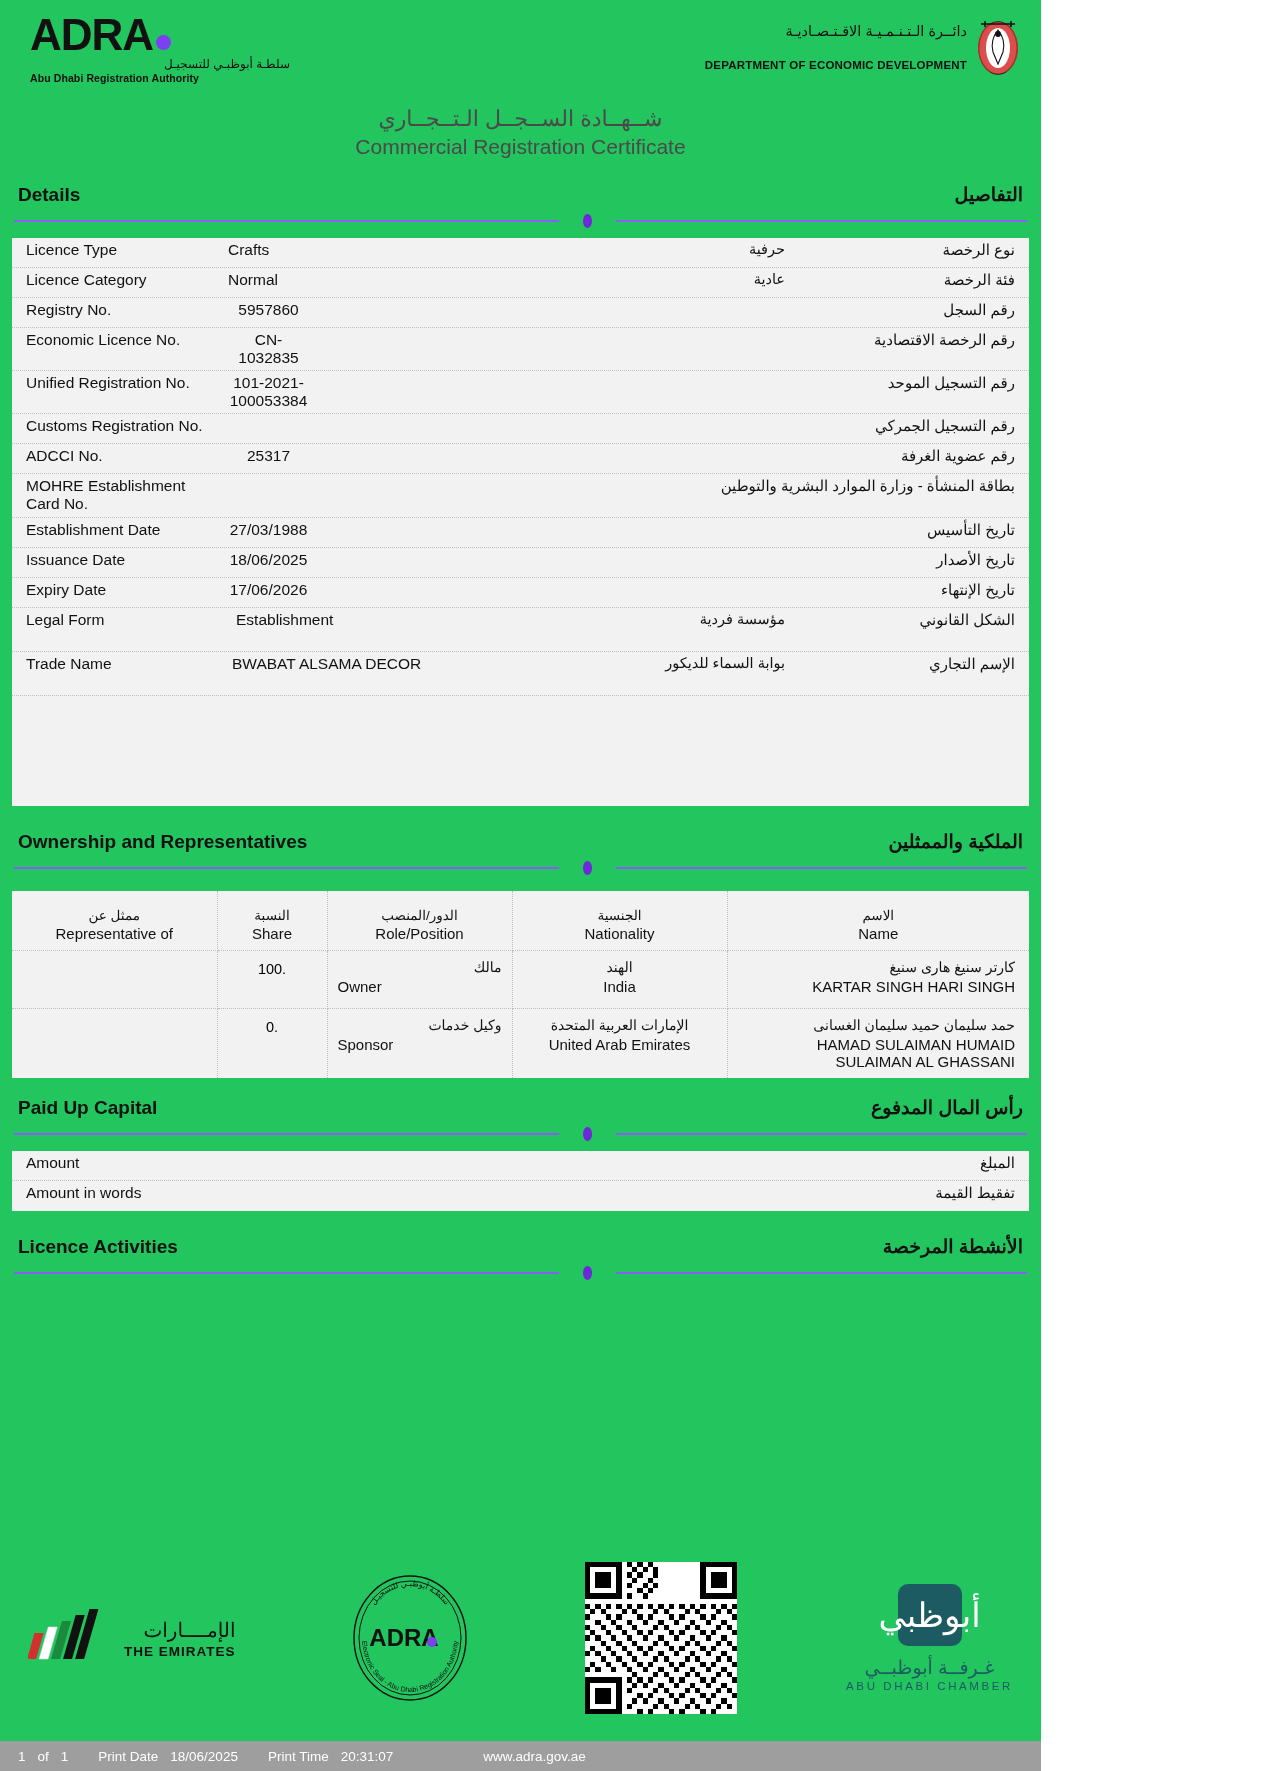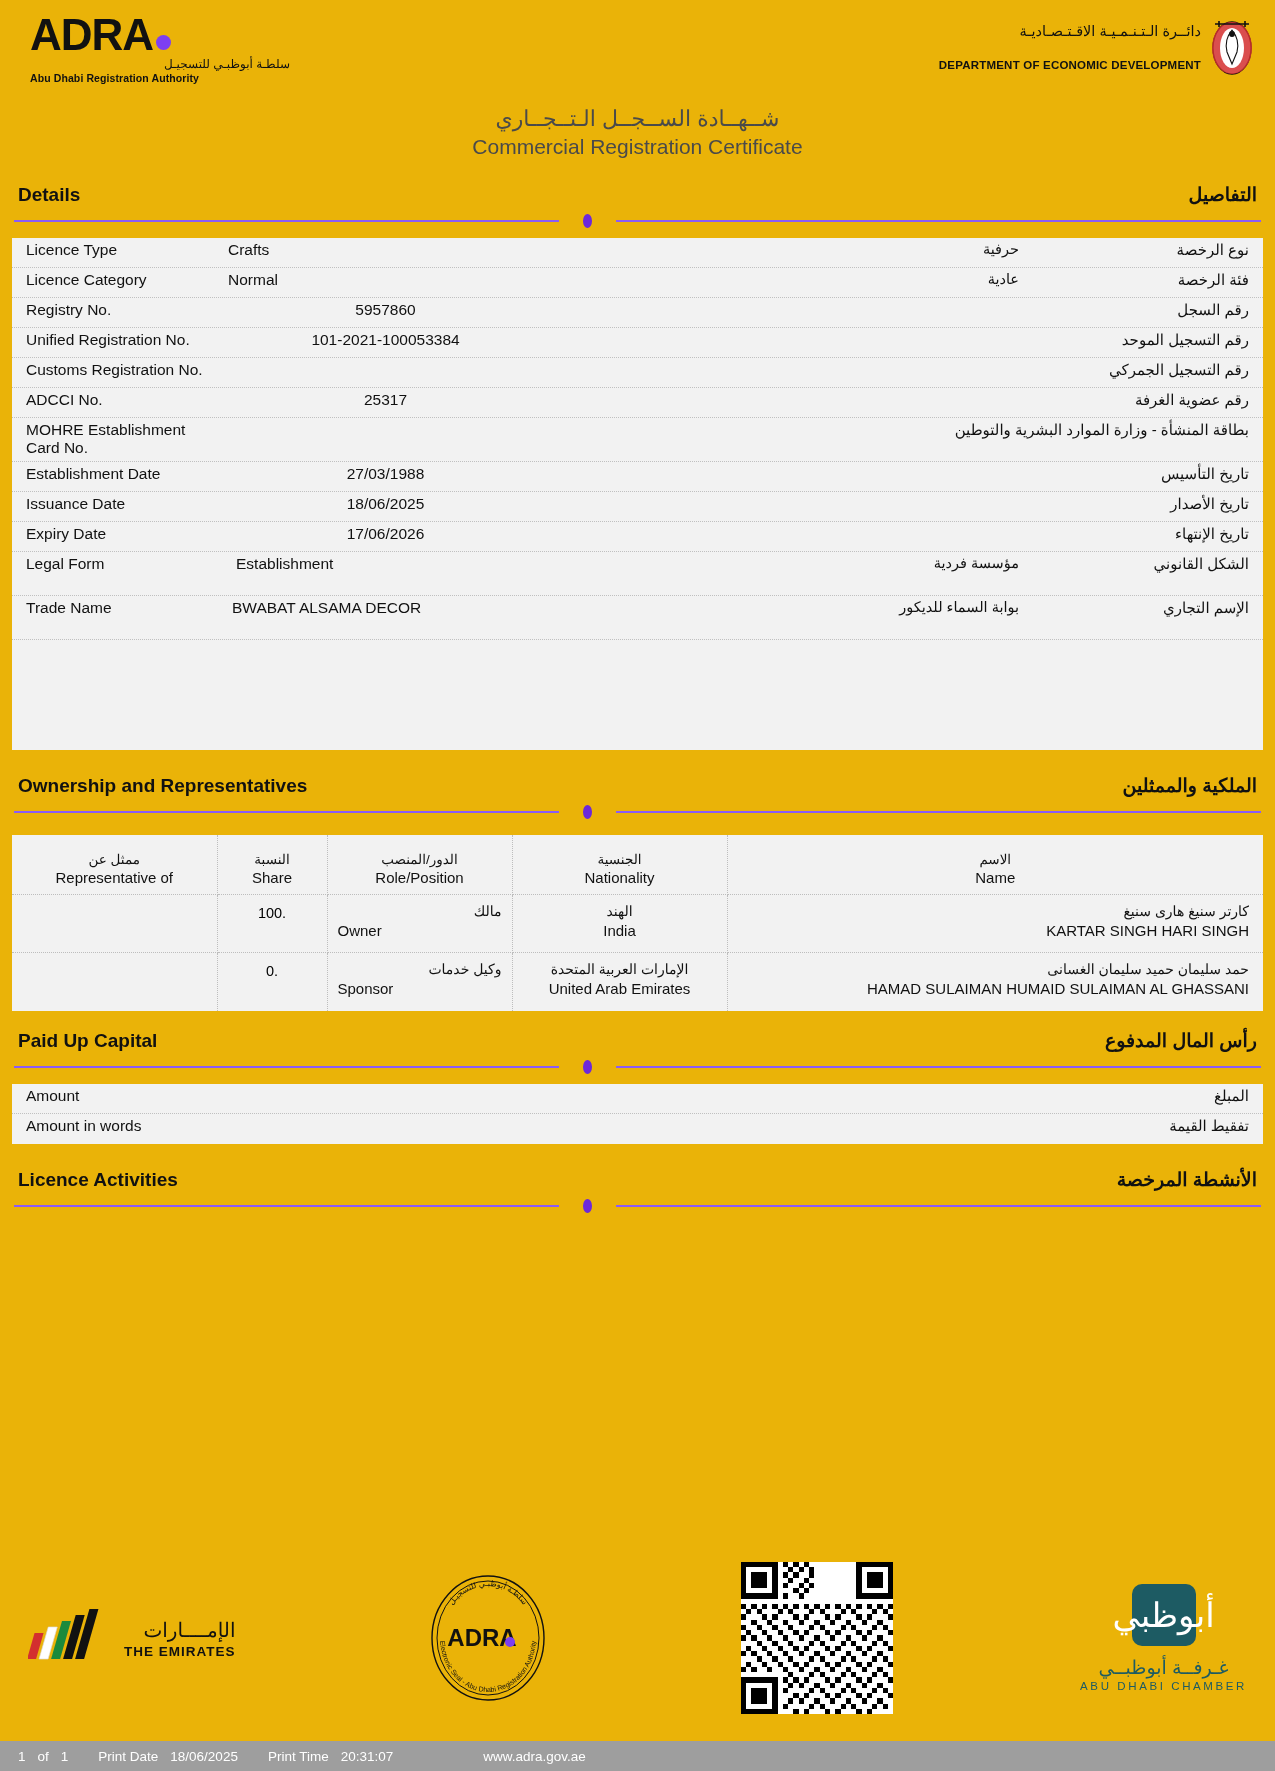--- a/index.html
+++ b/index.html
@@ -3,23 +3,23 @@
 <meta charset="utf-8">
 <style>
   * { box-sizing: border-box; }
   html, body {
     margin: 0; padding: 0;
     background: #ffffff;
     font-family: "Liberation Sans", sans-serif;
   }
   .page {
     position: relative;
-    width: 1275px;
+    width: 1041px;
     height: 1771px;
-    background: #eab308;
+    background: #22c55e;
     overflow: hidden;
   }
 
   
   .header {
     position: relative;
     height: 92px;
     padding: 14px 18px 0 30px;
   }
   .adra-logo { position: absolute; left: 30px; top: 14px; width: 260px; }
@@ -200,20 +200,26 @@
         <div class="kv-label-en">Licence Category</div>
         <div class="kv-value-en">Normal</div>
         <div class="kv-value-ar">عادية</div>
         <div class="kv-label-ar">فئة الرخصة</div>
       </div>
       <div class="kv-row">
         <div class="kv-label-en">Registry No.</div>
         <div class="kv-value-en center">5957860</div>
         <div class="kv-value-ar"></div>
         <div class="kv-label-ar">رقم السجل</div>
+      </div>
+      <div class="kv-row">
+        <div class="kv-label-en">Economic Licence No.</div>
+        <div class="kv-value-en center">CN-1032835</div>
+        <div class="kv-value-ar"></div>
+        <div class="kv-label-ar">رقم الرخصة الاقتصادية</div>
       </div>
       <div class="kv-row">
         <div class="kv-label-en">Unified Registration No.</div>
         <div class="kv-value-en center">101-2021-100053384</div>
         <div class="kv-value-ar"></div>
         <div class="kv-label-ar">رقم التسجيل الموحد</div>
       </div>
       <div class="kv-row">
         <div class="kv-label-en">Customs Registration No.</div>
         <div class="kv-value-en center"></div>

